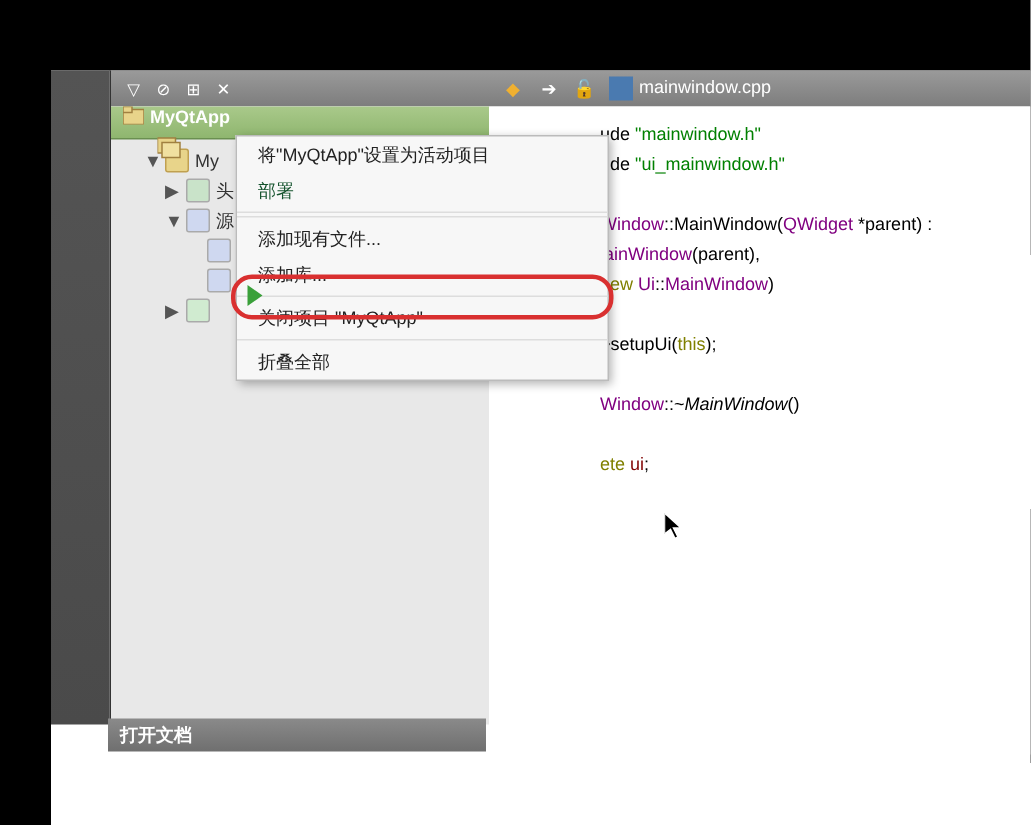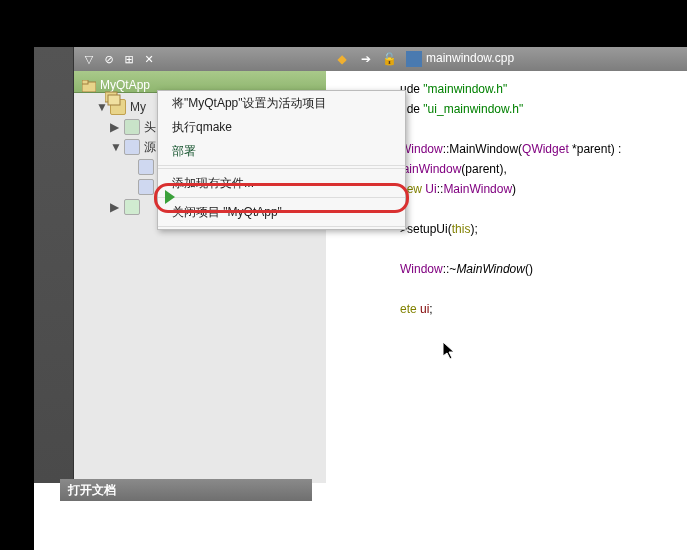--- a/index.html
+++ b/index.html
@@ -4,30 +4,30 @@
 <style>
 *{margin:0;padding:0;box-sizing:border-box;font-family:Arial,"Microsoft YaHei",sans-serif;font-size:12px}
 body{background:#000;width:687px;height:550px;overflow:hidden;position:relative}
 .frame{position:absolute;left:34px;top:47px;width:653px;height:503px;background:#fff}
 .activity-bar{position:absolute;left:34px;top:47px;width:40px;height:436px;background:linear-gradient(180deg,#545454,#4a4a4a);border-right:1px solid #333}
 .header-bar{position:absolute;left:74px;top:47px;width:252px;height:24px;background:linear-gradient(180deg,#9a9a9a,#7d7d7d);display:flex;align-items:center;padding:0 8px;color:#fff}
 .header-bar .title{flex:1;font-weight:bold}
 .header-icons{display:flex;gap:6px;align-items:center}
 .hicon{width:14px;height:14px;display:flex;align-items:center;justify-content:center;color:#fff;font-size:11px;cursor:pointer}
 .sidebar{position:absolute;left:74px;top:71px;width:252px;height:412px;background:#e8e8e8}
-.tree-hdr{background:linear-gradient(180deg,#a9c98a,#8fb66f);height:22px;display:flex;align-items:flex-end;padding:0 8px;color:#fff;font-weight:normal;border-bottom:1px solid #6a8f50}
+.tree-hdr{background:linear-gradient(180deg,#a9c98a,#8fb66f);height:22px;display:flex;align-items:flex-start;padding:0 8px;color:#fff;font-weight:bold;border-bottom:1px solid #6a8f50}
 .tree{padding:4px 0}
 .tree-row{display:flex;align-items:center;height:20px;padding-left:8px;gap:4px;color:#333}
 .tree-row .arrow{width:10px;display:inline-block;color:#555}
 .tree-row .fi{width:16px;height:16px;display:inline-block;background:#ddd;border:1px solid #aaa;border-radius:2px}
 .fi.folder{background:#e8d48a;border-color:#c0a050}
 .fi.h{background:#c9e3c9}
 .fi.cpp{background:#cfd8f0}
 .fi.form{background:#d0ebd0}
-.open-docs{position:absolute;left:60px;top:479px;width:252px;height:22px;background:linear-gradient(180deg,#8a8a8a,#6f6f6f);color:#fff;display:flex;align-items:center;padding:0 8px;font-weight:bold}
+.open-docs{position:absolute;left:72px;top:479px;width:252px;height:22px;background:linear-gradient(180deg,#8a8a8a,#6f6f6f);color:#fff;display:flex;align-items:center;padding:0 8px;font-weight:bold}
 .toolbar{position:absolute;left:326px;top:47px;width:361px;height:24px;background:linear-gradient(180deg,#9a9a9a,#7d7d7d);display:flex;align-items:center;gap:8px;padding:0 8px;color:#fff}
 .tb-icon{width:16px;height:16px;display:flex;align-items:center;justify-content:center;cursor:pointer}
 .tb-fname{display:flex;gap:4px}
 .tb-fname .fi.cpp{width:16px;height:16px}
 .editor{position:absolute;left:326px;top:71px;width:361px;height:432px;background:#fff;padding:8px 4px;font-family:Consolas,monospace;font-size:13px;line-height:20px;color:#000}
 .editor .line{white-space:pre}
 .kw{color:#808000}.str{color:#008000}.cls{color:#800080}.id{color:#800000}
 .ctx-menu{position:absolute;left:157px;top:90px;width:249px;background:#f7f7f7;border:1px solid #bbb;box-shadow:2px 2px 6px rgba(0,0,0,.3);z-index:100}
 .ctx-item{height:24px;display:flex;align-items:center;padding:0 14px;color:#222;cursor:pointer}
 .ctx-item.disabled{color:#14532d;cursor:default}
@@ -127,35 +127,38 @@
 
 <svg class="proj-icon">
     <rect x="0" y="2" width="12" height="10" fill="#e8d48a" stroke="#a08040"></rect>
     <rect x="3" y="5" width="12" height="10" fill="#f0e0a0" stroke="#a08040"></rect>
   </svg>
 
 <div class="ctx-menu" id="ctx">
     <div class="ctx-item">
       <span>将"MyQtApp"设置为活动项目</span>
     </div>
-    <div class="ctx-item">
-      <span>执行qmake</span>
-    </div>
     <div class="ctx-item disabled">
       <span>部署</span>
     </div>
     <div class="ctx-sep"></div>
     <div class="ctx-sep"></div>
     <div class="ctx-item">
       <span>添加现有文件...</span>
     </div>
+    <div class="ctx-item">
+      <span>添加库...</span>
+    </div>
     <div class="ctx-sep"></div>
     <div class="ctx-item">
       <span>关闭项目 "MyQtApp"</span>
     </div>
     <div class="ctx-sep"></div>
+    <div class="ctx-item">
+      <span>折叠全部</span>
+    </div>
   </div>
 <div class="highlight-ring"></div>
 <div class="play-icon"></div>
 
 <svg class="cursor" width="16" height="20">
   <path d="M0,0 L0,14 L4,11 L7,17 L9,16 L6,10 L11,10 Z" fill="#000" stroke="#fff" stroke-width="1"></path>
 </svg>
 
 </body></html>

